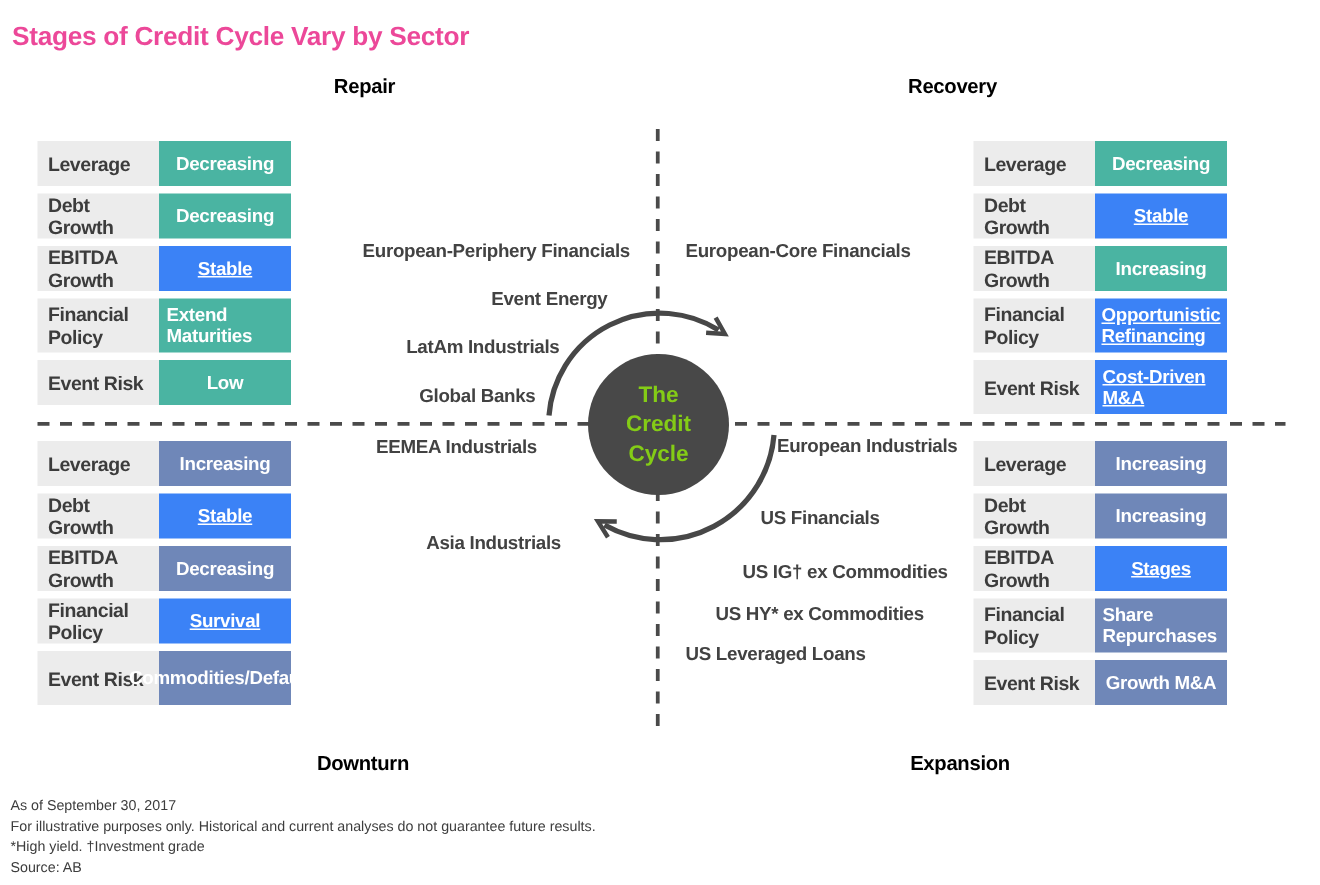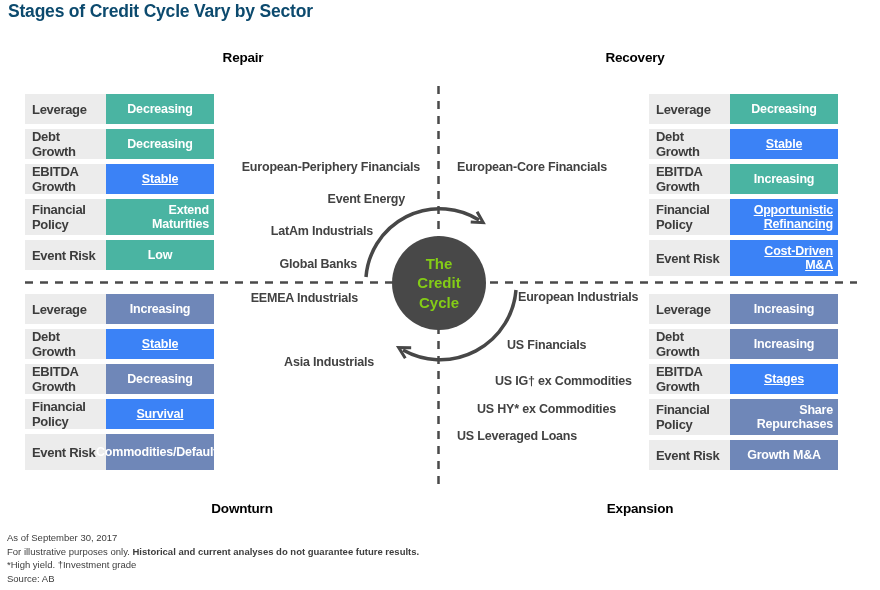--- a/index.html
+++ b/index.html
@@ -5,38 +5,38 @@
   html,body{margin:0;padding:0;}
   body{
     width:880px;height:590px;background:#ffffff;
     font-family:"Liberation Sans", sans-serif;
     position:relative;overflow:hidden;color:#3c3c3c;
   }
   #stage-area{position:absolute;inset:0;}
   svg.underlay{position:absolute;left:0;top:0;z-index:1;}
 
   .page-title{
-    position:absolute;left:8px;top:1px;z-index:5;
-    font-size:17.5px;font-weight:bold;color:#0c4a6e;letter-spacing:-0.2px;
+    position:absolute;left:8px;top:14px;z-index:5;
+    font-size:17.5px;font-weight:bold;color:#ec4899;letter-spacing:-0.2px;
   }
   .stage-label{
     position:absolute;z-index:5;width:120px;text-align:center;
     font-size:13.5px;font-weight:bold;color:#000000;letter-spacing:-0.2px;
   }
   .qtable{position:absolute;width:207px;z-index:4;}
   .trow{display:flex;height:30px;margin-bottom:5px;}
   .trow.two{height:36px;}
   .tlabel{
     width:81px;background:#ececec;color:#3c3c3c;
     font-size:13px;font-weight:bold;letter-spacing:-0.3px;
     display:flex;align-items:center;padding-left:7px;box-sizing:border-box;
   }
   .tval{
-    width:108px;color:#ffffff;font-size:12.5px;font-weight:bold;
-    display:flex;align-items:center;justify-content:center;text-align:right;
+    width:88px;color:#ffffff;font-size:12.5px;font-weight:bold;
+    display:flex;align-items:center;justify-content:center;text-align:left;
     line-height:1.12;padding:0 5px;box-sizing:border-box;letter-spacing:-0.2px;
   }
   .tval[data-color="teal"]{background:#4ab4a2;}
   .tval[data-color="green"]{background:#3b82f6;text-decoration:underline;}
   .tval[data-color="blue"]{background:#6f87b8;}
 
   .credit-circle{
     position:absolute;left:392px;top:236px;width:94px;height:94px;z-index:3;
     background:#484848;border-radius:50%;
     display:flex;align-items:center;justify-content:center;text-align:center;
@@ -44,21 +44,21 @@
     padding:0 10px;box-sizing:border-box;
   }
   .sector{
     position:absolute;z-index:4;white-space:nowrap;
     font-size:12.5px;font-weight:bold;color:#424242;letter-spacing:-0.2px;
   }
   .footer{
     position:absolute;left:7px;top:531px;z-index:5;
     font-size:9.5px;line-height:13.5px;color:#3d3d3d;
   }
-  .footer b{font-weight:bold;}
+  .footer b{font-weight:normal;}
 </style>
 </head>
 <body>
 
 <div id="stage-area">
 
   <svg class="underlay" width="880" height="590" viewBox="0 0 880 590">
     <defs>
       <marker id="arrowhead" markerUnits="userSpaceOnUse" markerWidth="18" markerHeight="18" refX="9" refY="9" orient="auto">
         <path d="M 3 3 L 14 9 L 3 15" fill="none" stroke="#474747" stroke-width="3"></path>

